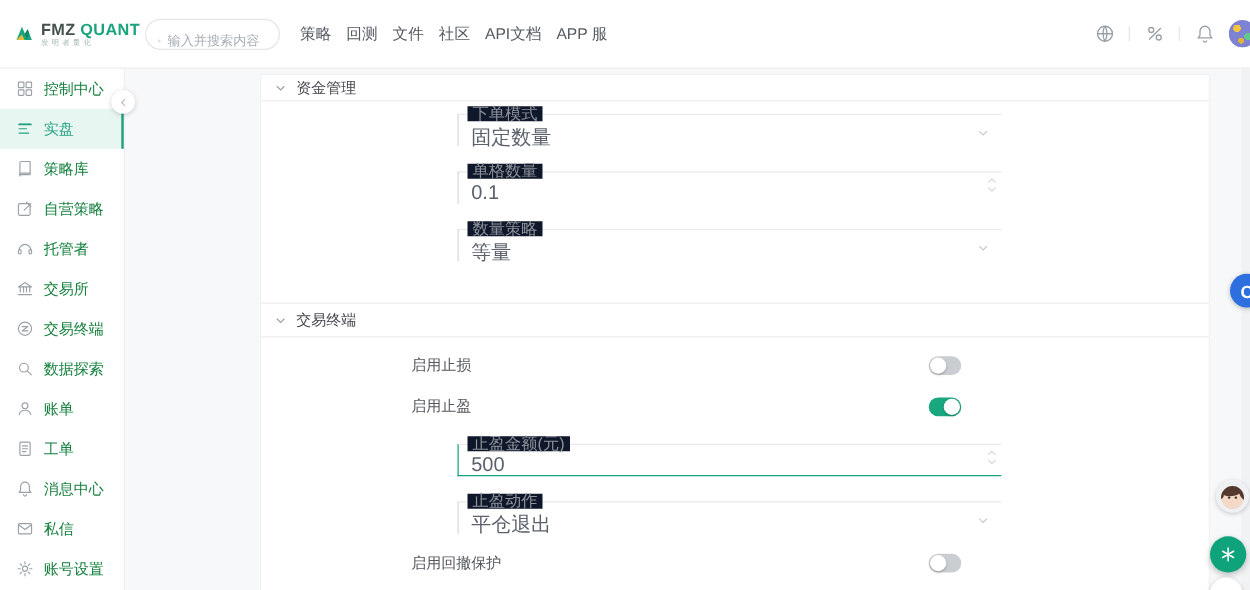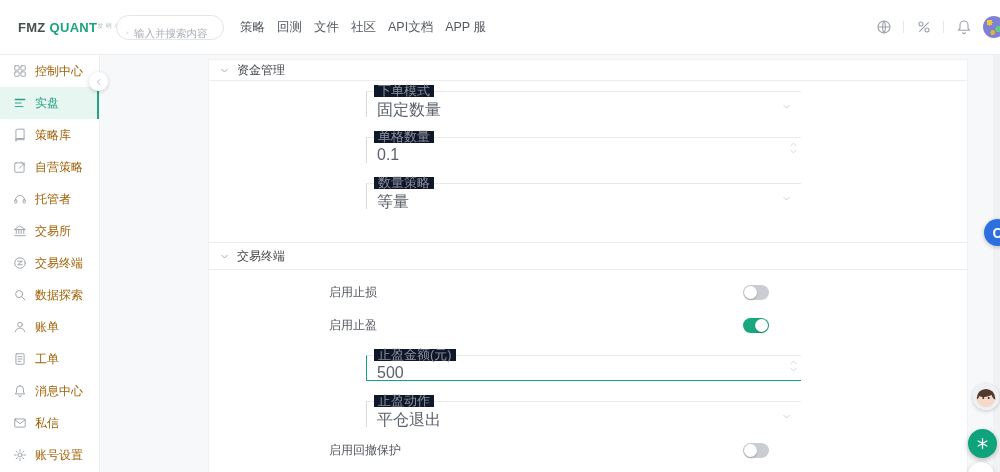--- a/index.html
+++ b/index.html
@@ -1,41 +1,41 @@
 <!DOCTYPE html>
 <html><head>
 <meta charset="utf-8">
 <style>
   *{margin:0;padding:0;box-sizing:border-box;font-family:"Liberation Sans","DejaVu Sans",sans-serif}
   html,body{width:1000px;height:472px;overflow:hidden;background:#fff;position:relative}
 
   
   .header{position:absolute;top:0;left:0;right:0;height:55px;background:#fff;border-bottom:1px solid #ececec;display:flex;align-items:center;z-index:6}
   .logo{display:flex;align-items:center;gap:6px;padding-left:12px;width:112px;cursor:pointer}
-  .logo-text{display:flex;flex-direction:row;line-height:1}
+  .logo-text{display:flex;flex-direction:column;line-height:1}
   .brand{font-size:13px;font-weight:bold;letter-spacing:.3px;color:#45524b;white-space:nowrap}
   .brand b{color:#1aa47e}
   .brand-sub{font-size:6px;color:#a9bdb4;letter-spacing:2.5px;margin-top:2px;white-space:nowrap}
   .search{margin-left:4px;width:108px;height:25px;border:1px solid #e3e5e8;border-radius:13px;display:flex;align-items:flex-end;gap:5px;padding:0 9px;background:#fff}
   .search input{border:none;outline:none;width:80px;font-size:10.5px;color:#666;background:transparent}
   .search input::placeholder{color:#a7adb5}
   .nav{display:flex;gap:12px;margin-left:16px}
   .nav-item{font-size:12.5px;color:#555a61;cursor:pointer;white-space:nowrap}
   .hdr-right{margin-left:auto;display:flex;align-items:center;gap:11px;padding-right:4px}
   .hdr-sep{width:1px;height:12px;background:#e4e6e9}
   .hdr-icon{width:17px;height:17px;color:#9aa0a8;cursor:pointer;display:flex;align-items:center;justify-content:center}
   .hdr-avatar{width:22px;height:22px;border-radius:50%;margin-right:-9px;cursor:pointer;
     background:radial-gradient(circle at 30% 30%,#f3c43d 0 3px,transparent 3px),
                radial-gradient(circle at 70% 60%,#64c88a 0 3px,transparent 3px),
                radial-gradient(circle at 45% 75%,#e0b23a 0 2.5px,transparent 2.5px),#7e82d2;
     flex:0 0 auto}
 
   
   .sidebar{position:absolute;top:55px;left:0;width:100px;bottom:0;background:#fff;border-right:1px solid #efefef;z-index:5}
-  .side-item{height:32px;display:flex;align-items:center;gap:8px;padding-left:13px;font-size:12px;color:#a16207;cursor:pointer;white-space:nowrap}
+  .side-item{height:32px;display:flex;align-items:center;gap:8px;padding-left:13px;font-size:12px;color:#15803d;cursor:pointer;white-space:nowrap}
   .side-item svg{flex:0 0 auto;stroke:#9aa1a9;fill:none;stroke-width:1.6;stroke-linecap:round;stroke-linejoin:round}
   .side-item.active{background:#e7f6f0;color:#27a183;box-shadow:inset -2px 0 0 #27a183}
   .side-item.active svg{stroke:#27a183}
   .collapse-btn{position:absolute;top:72px;left:89px;width:19px;height:19px;border-radius:50%;background:#fff;
     box-shadow:0 1px 4px rgba(0,0,0,.18);display:flex;align-items:center;justify-content:center;cursor:pointer;z-index:7;color:#b9bec5}
 
   
   .main{position:absolute;top:55px;left:100px;right:0;bottom:0;background:#f7f8fa;overflow:hidden}
   .scrolltrack{position:absolute;right:0;top:0;bottom:0;width:7px;background:#f1f2f4}
   .card{position:absolute;top:4px;left:108px;width:760px;height:500px;background:#fff;border:1px solid #f0f1f2;border-bottom:none}

